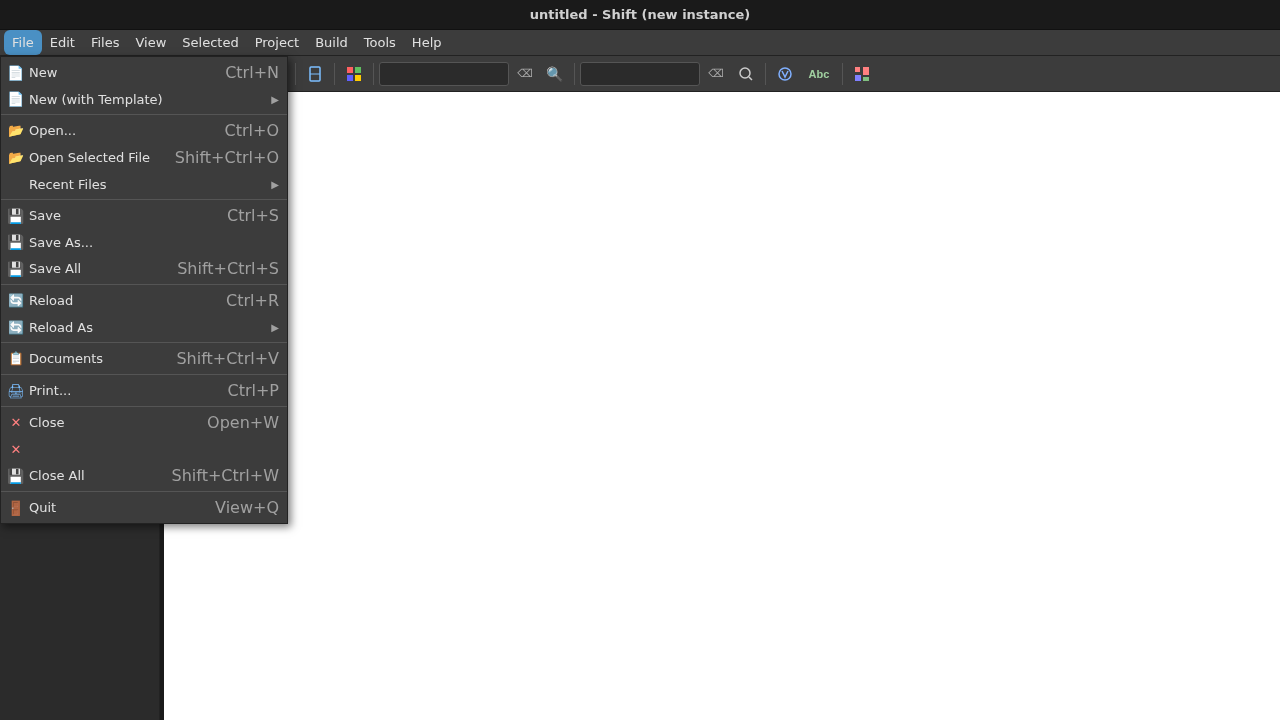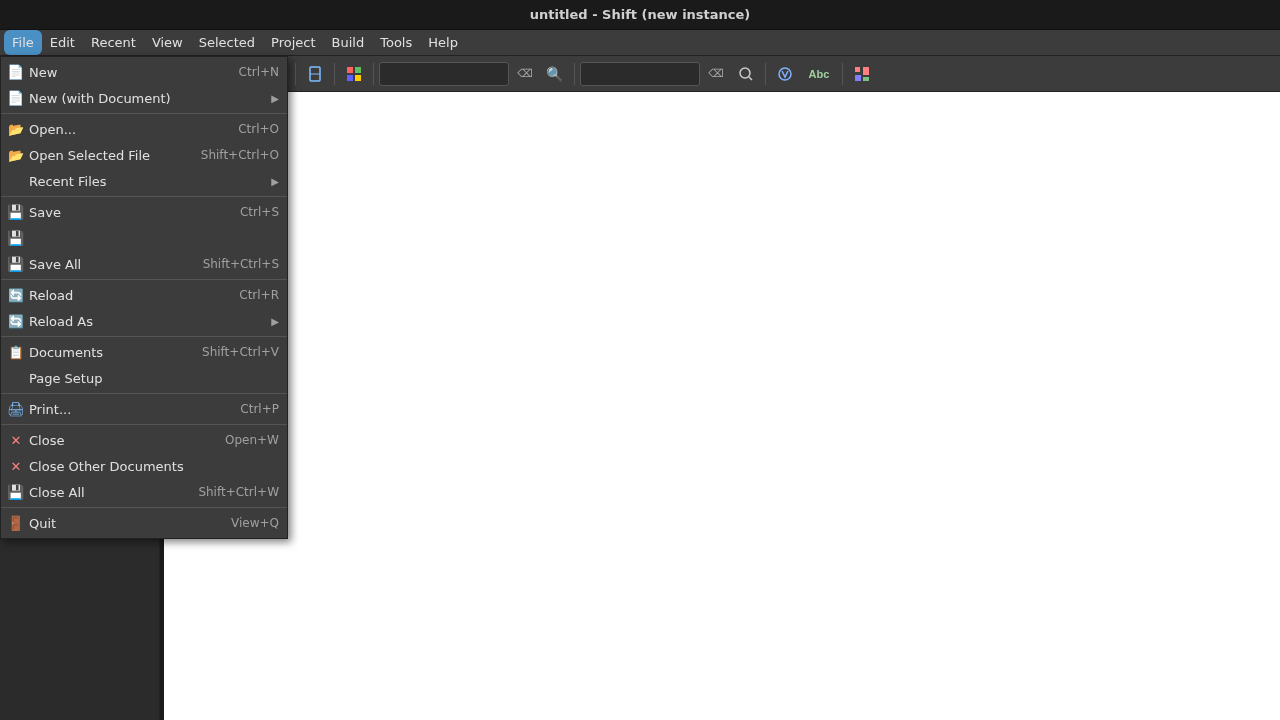--- a/index.html
+++ b/index.html
@@ -137,21 +137,21 @@
       cursor: pointer;
       font-size: 13px;
       min-height: 26px;
       position: relative;
     }
     .dd-item-label {
       flex: 1;
     }
     .dd-shortcut {
       color: #a0a0a0;
-      font-size: 12px;
+      font-size: 16px;
       margin-left: 10px;
     }
     .dd-item-icon {
       position: absolute;
       left: 6px;
       width: 18px;
       height: 18px;
       display: flex;
       align-items: center;
       justify-content: center;
@@ -189,21 +189,21 @@
 </head>
 <body>
 
 <div id="title-bar">
   <span>untitled - Shift (new instance)</span>
 </div>
 
 <div id="menu-bar">
   <div class="menu-item active">File</div>
   <div class="menu-item">Edit</div>
-  <div class="menu-item">Recent</div>
+  <div class="menu-item">Files</div>
   <div class="menu-item">View</div>
   <div class="menu-item">Selected</div>
   <div class="menu-item">Project</div>
   <div class="menu-item">Build</div>
   <div class="menu-item">Tools</div>
   <div class="menu-item">Help</div>
 </div>
 
 <div id="toolbar">
 
@@ -342,21 +342,21 @@
 <div id="file-menu-dropdown">
 
   <div class="dd-item">
     <span class="dd-item-icon icon-new">📄</span>
     <span class="dd-item-label">New</span>
     <span class="dd-shortcut">Ctrl+N</span>
   </div>
 
   <div class="dd-item">
     <span class="dd-item-icon icon-new">📄</span>
-    <span class="dd-item-label">New (with Document)</span>
+    <span class="dd-item-label">New (with Template)</span>
     <span class="dd-arrow">▶</span>
   </div>
 
   <div class="dd-separator"></div>
 
   <div class="dd-item">
     <span class="dd-item-icon icon-open">📂</span>
     <span class="dd-item-label">Open...</span>
     <span class="dd-shortcut">Ctrl+O</span>
   </div>
@@ -376,20 +376,21 @@
   <div class="dd-separator"></div>
 
   <div class="dd-item">
     <span class="dd-item-icon icon-save">💾</span>
     <span class="dd-item-label">Save</span>
     <span class="dd-shortcut">Ctrl+S</span>
   </div>
 
   <div class="dd-item">
     <span class="dd-item-icon icon-save">💾</span>
+    <span class="dd-item-label">Save As...</span>
   </div>
 
   <div class="dd-item">
     <span class="dd-item-icon icon-save">💾</span>
     <span class="dd-item-label">Save All</span>
     <span class="dd-shortcut">Shift+Ctrl+S</span>
   </div>
 
   <div class="dd-separator"></div>
 
@@ -406,44 +407,39 @@
   </div>
 
   <div class="dd-separator"></div>
 
   <div class="dd-item">
     <span class="dd-item-icon icon-props">📋</span>
     <span class="dd-item-label">Documents</span>
     <span class="dd-shortcut">Shift+Ctrl+V</span>
   </div>
 
-  <div class="dd-item">
-    <span class="dd-item-icon"></span>
-    <span class="dd-item-label">Page Setup</span>
-  </div>
 
   <div class="dd-separator"></div>
 
   <div class="dd-item">
     <span class="dd-item-icon icon-print">🖨</span>
     <span class="dd-item-label">Print...</span>
     <span class="dd-shortcut">Ctrl+P</span>
   </div>
 
   <div class="dd-separator"></div>
 
   <div class="dd-item">
     <span class="dd-item-icon icon-close-x">✕</span>
     <span class="dd-item-label">Close</span>
     <span class="dd-shortcut">Open+W</span>
   </div>
 
   <div class="dd-item">
     <span class="dd-item-icon icon-close-x">✕</span>
-    <span class="dd-item-label">Close Other Documents</span>
   </div>
 
   <div class="dd-item">
     <span class="dd-item-icon icon-save">💾</span>
     <span class="dd-item-label">Close All</span>
     <span class="dd-shortcut">Shift+Ctrl+W</span>
   </div>
 
   <div class="dd-separator"></div>
 

